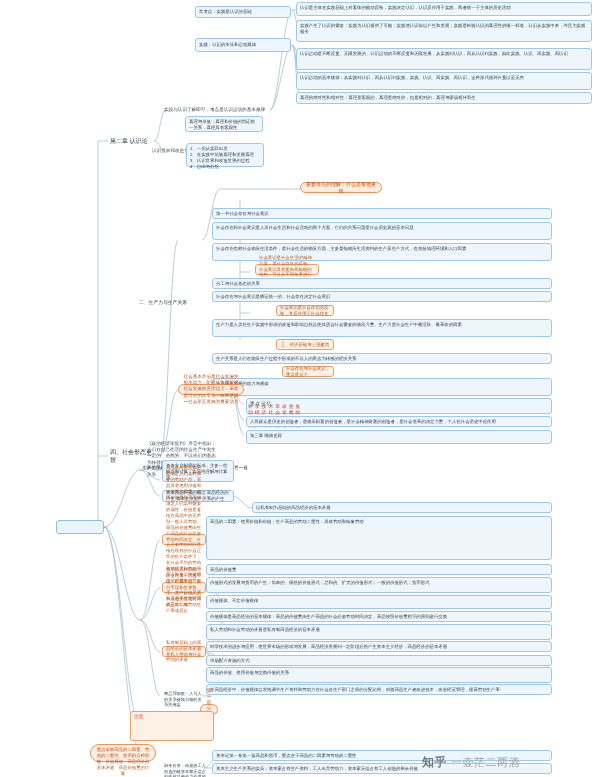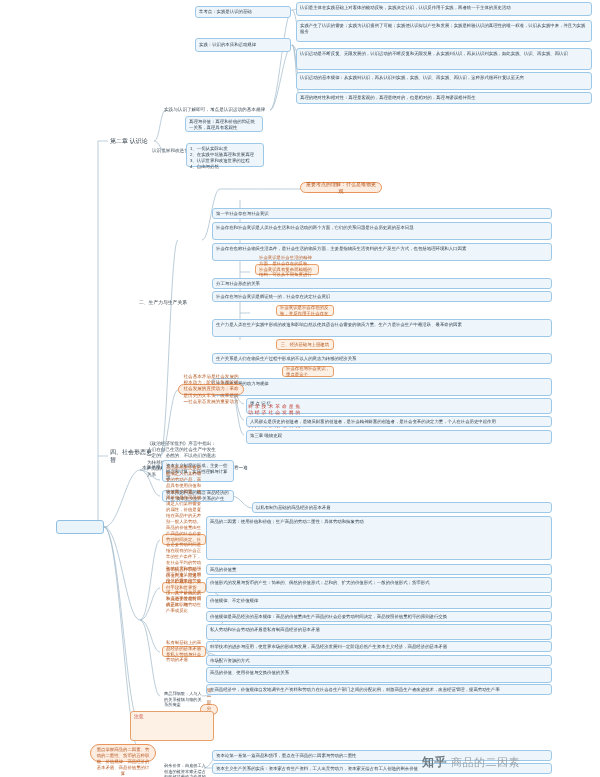--- a/index.html
+++ b/index.html
@@ -260,16 +260,16 @@
   <div class="node n-orange" style="left:90px;top:744px;width:66px;height:18px;font-size:4.4px;">重点掌握商品的二因素、劳动的二重性、货币的五种职能、价值规律、商品经济的基本矛盾、商品价值量的计算</div>
 
   <div class="node n-blue" style="left:212px;top:750px;width:340px;height:11px;font-size:4.4px;">资本论第一卷第一篇商品和货币，重点在于商品的二因素与劳动的二重性</div>
 
   <div class="node n-plain" style="left:162px;top:762px;width:46px;height:12px;font-size:4.2px;">剩余价值：由雇佣工人创造的被资本家无偿占有的超过劳动力价值的那部分价值</div>
 
   <div class="node n-blue" style="left:212px;top:763px;width:340px;height:11px;font-size:4.4px;">资本主义生产关系的实质：资本家占有生产资料，工人出卖劳动力，资本家无偿占有工人创造的剩余价值</div>
 
   <div id="watermark">
     <span class="zh-logo">知乎</span>
-    <span>商品的二因素</span>
+    <span>一壶茫二两酒</span>
   </div>
 
 </div>
 
 </body></html>

